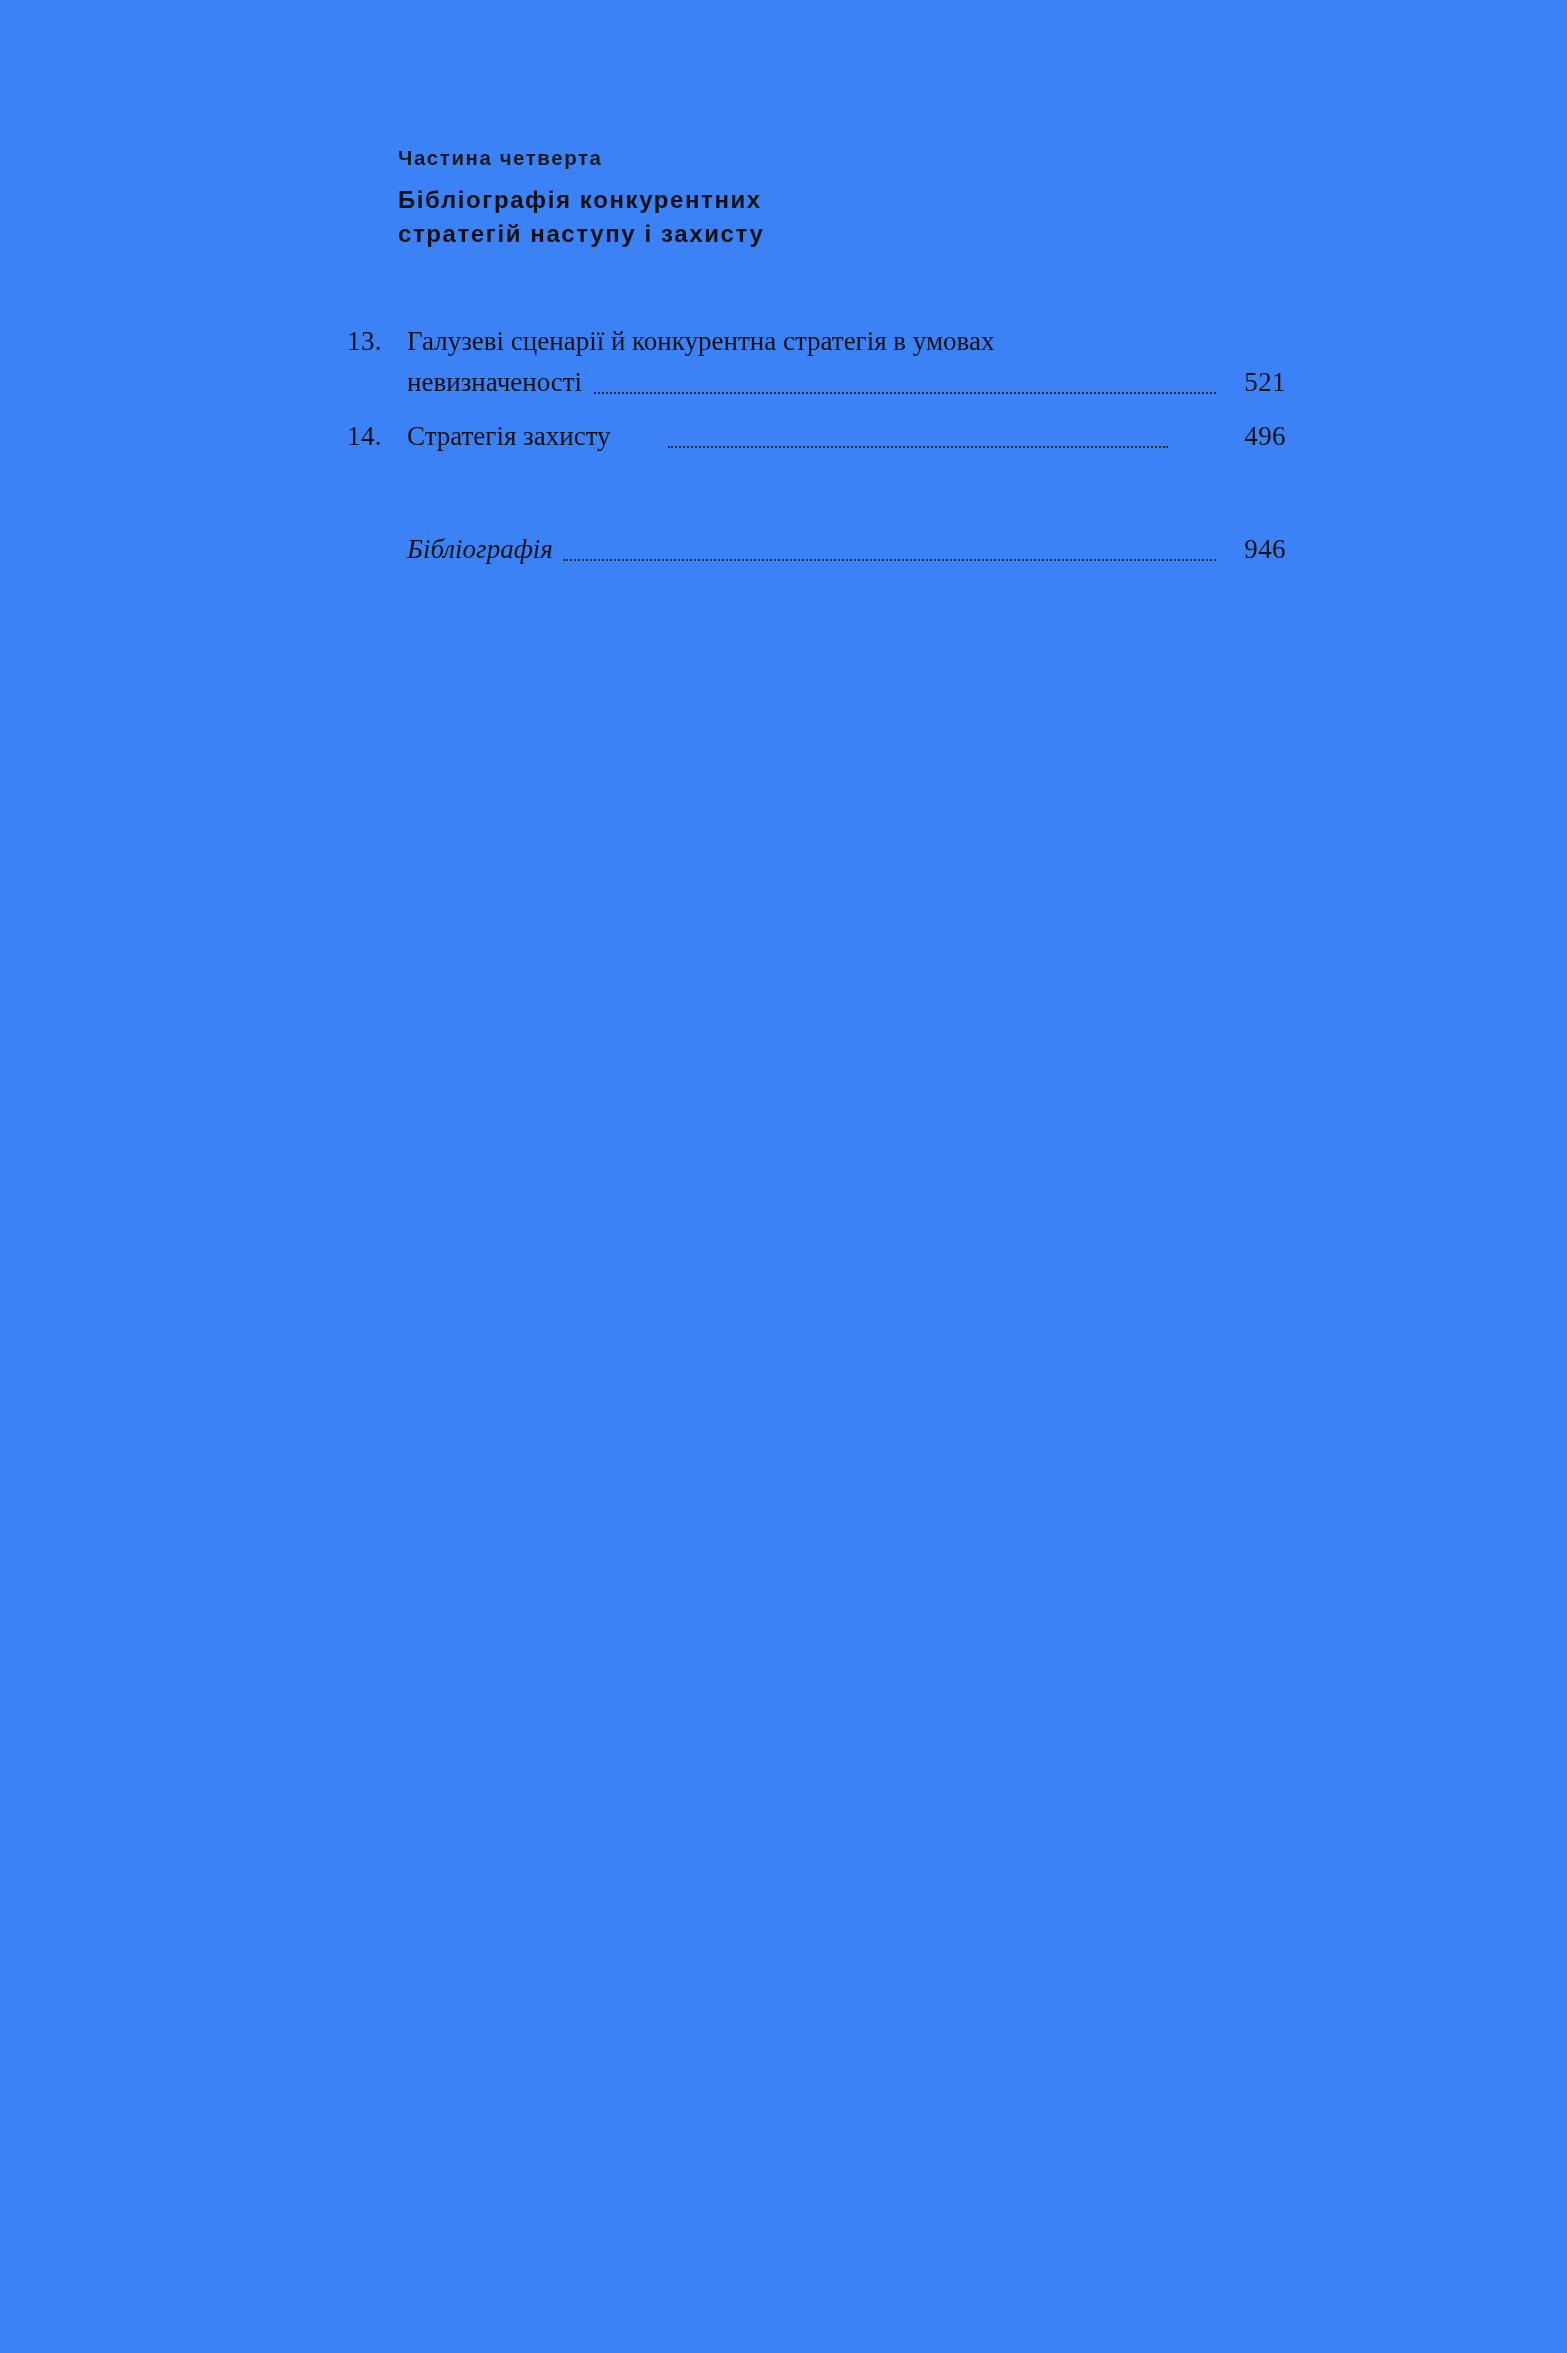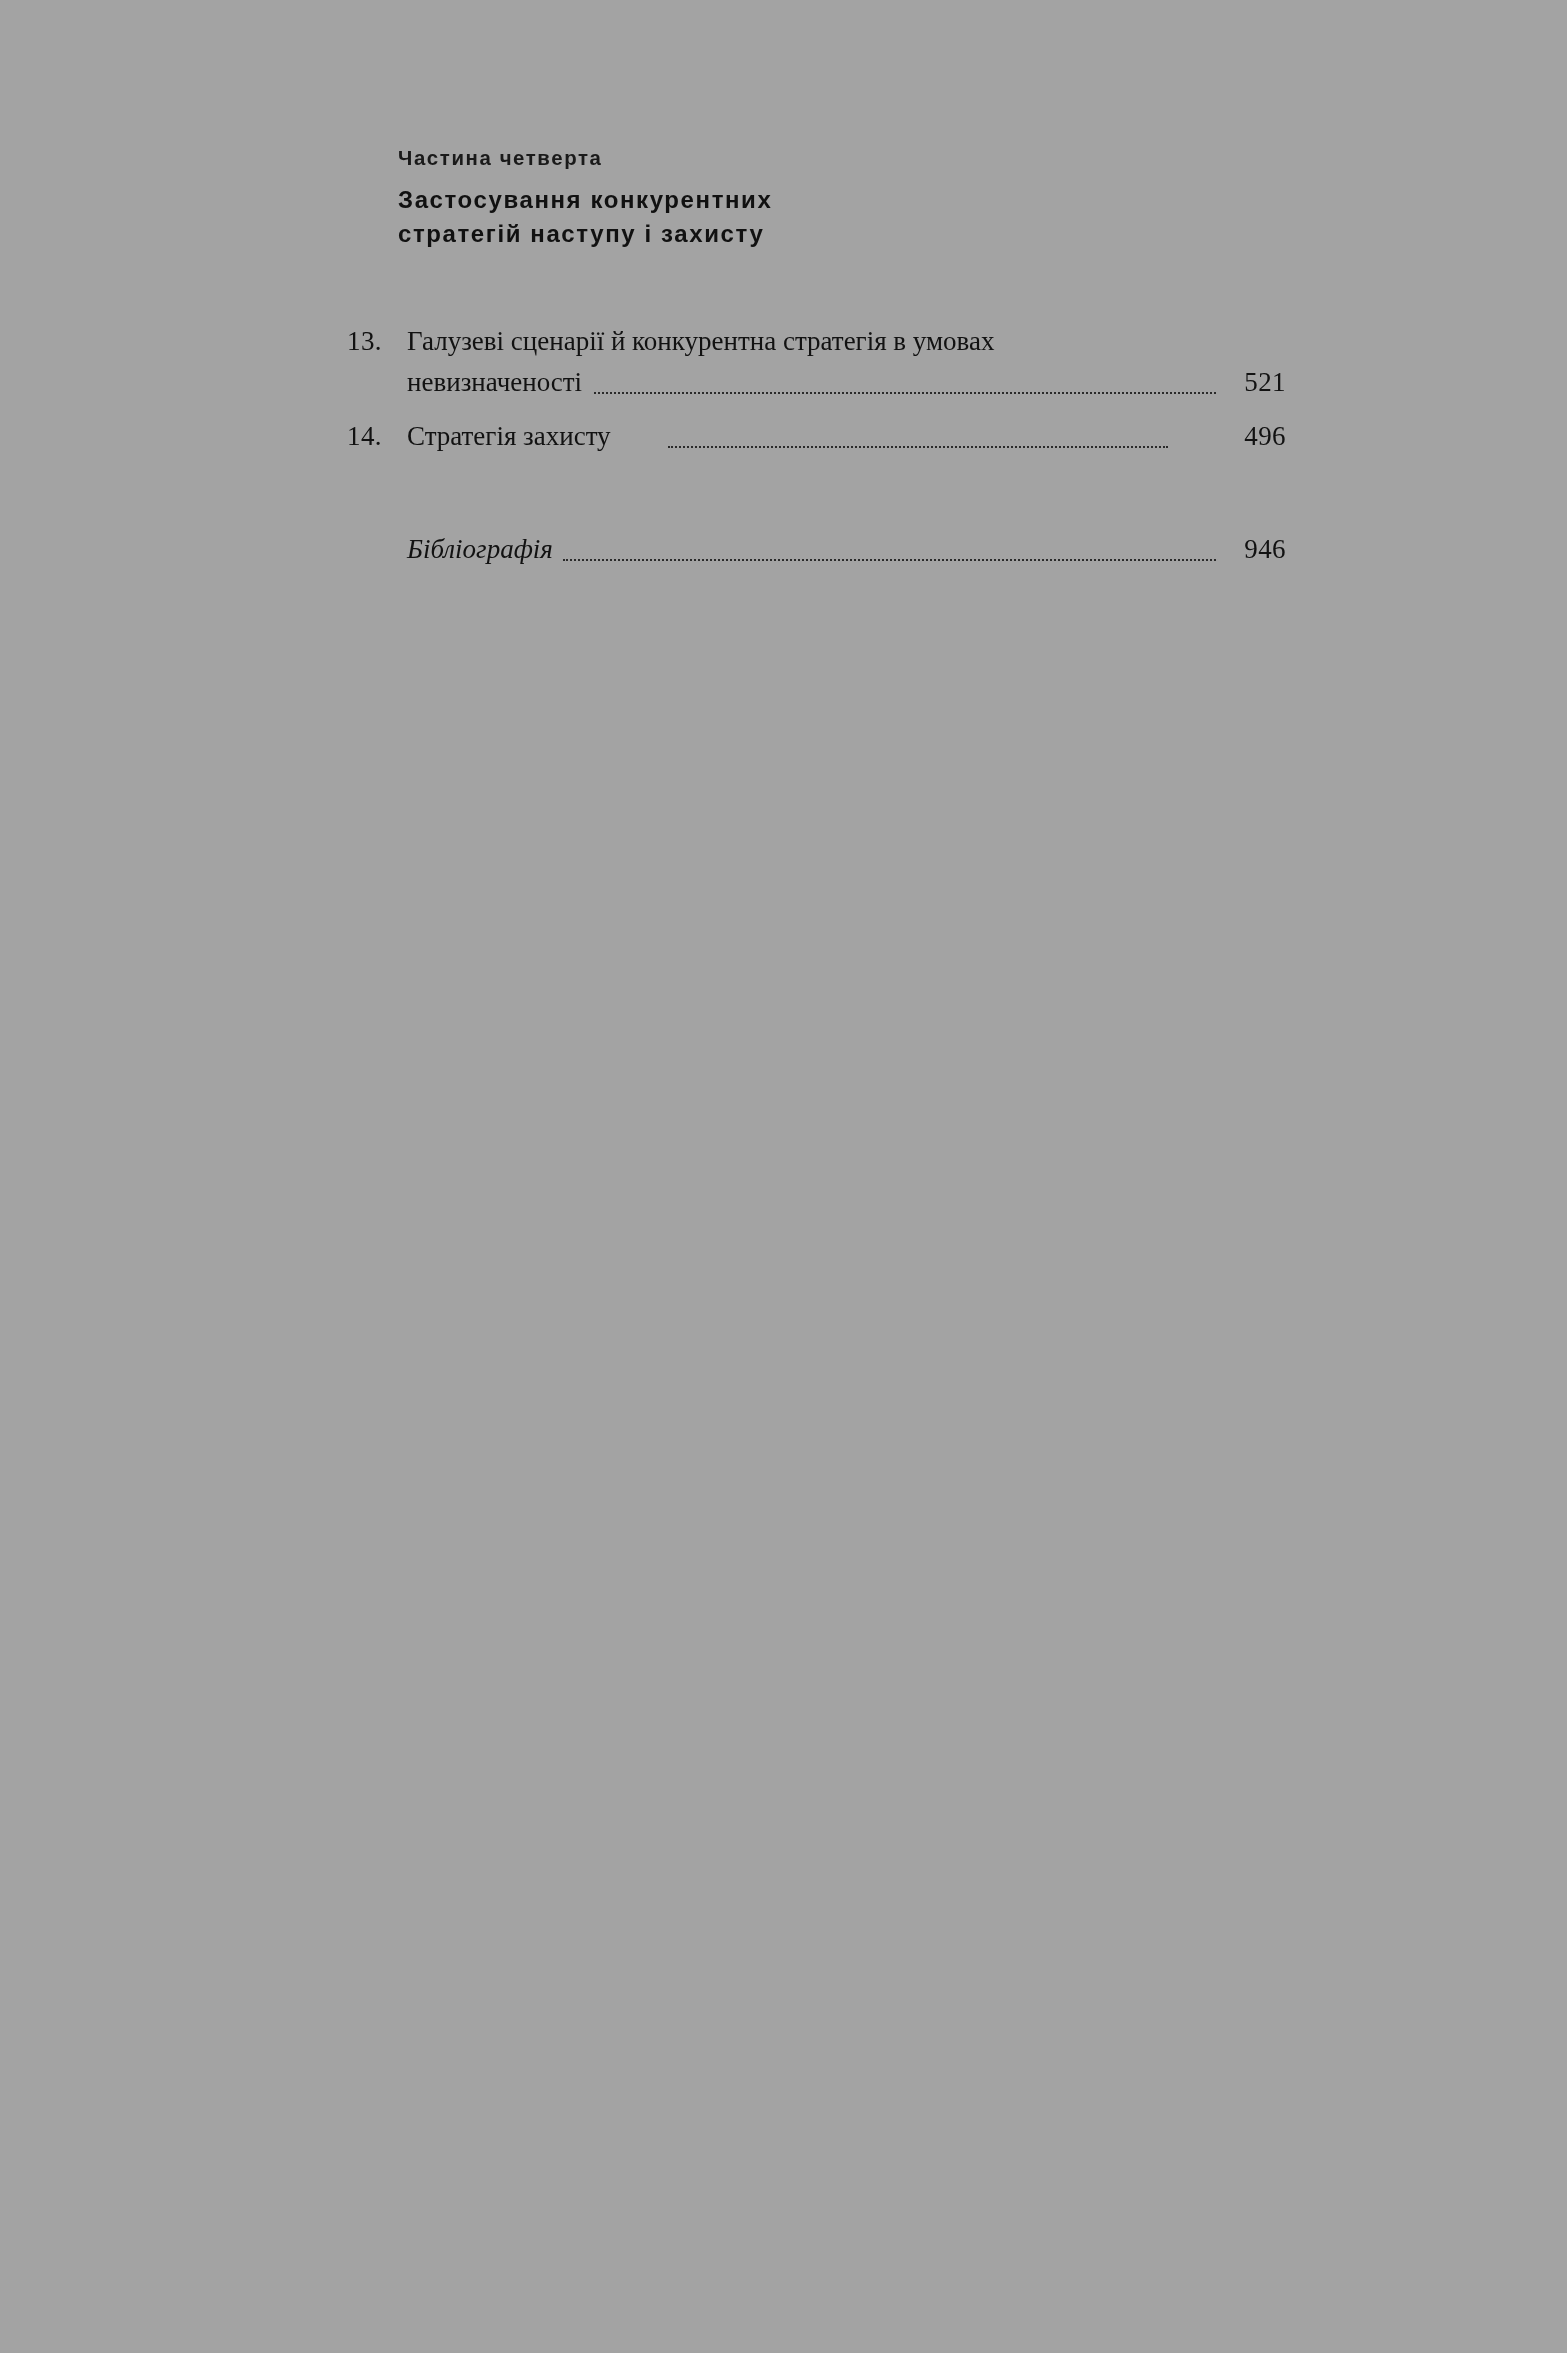--- a/index.html
+++ b/index.html
@@ -12,21 +12,21 @@
     min-height: 2354px;
     font-family: "Liberation Serif", serif;
     color: #111111;
     -webkit-font-smoothing: antialiased;
   }
 
   .page {
     position: relative;
     width: 1568px;
     min-height: 2354px;
-    background: #a3a3a3;
+    background: #3b82f6;
     box-sizing: border-box;
     padding: 147px 0 0 0;
   }
 
   .content {
     width: 1004px;
     margin: 0 auto;
     padding-left: 65px;
     box-sizing: border-box;
   }
@@ -141,21 +141,21 @@
 </style>
 </head>
 <body>
 
 <div class="page">
   <div class="content">
 
     <div class="part-heading">
       <div class="part-kicker">Частина четверта</div>
       <div class="part-title">
-        <span class="line">Застосування конкурентних</span>
+        <span class="line">Бібліографія конкурентних</span>
         <span class="line">стратегій наступу і захисту</span>
       </div>
     </div>
 
     <div class="toc">
 
       <div class="toc-entry wrapped">
         <div class="row1">
           <span class="toc-num">13.</span>
           <span class="toc-title two-line">Галузеві сценарії й конкурентна стратегія в умовах</span>

